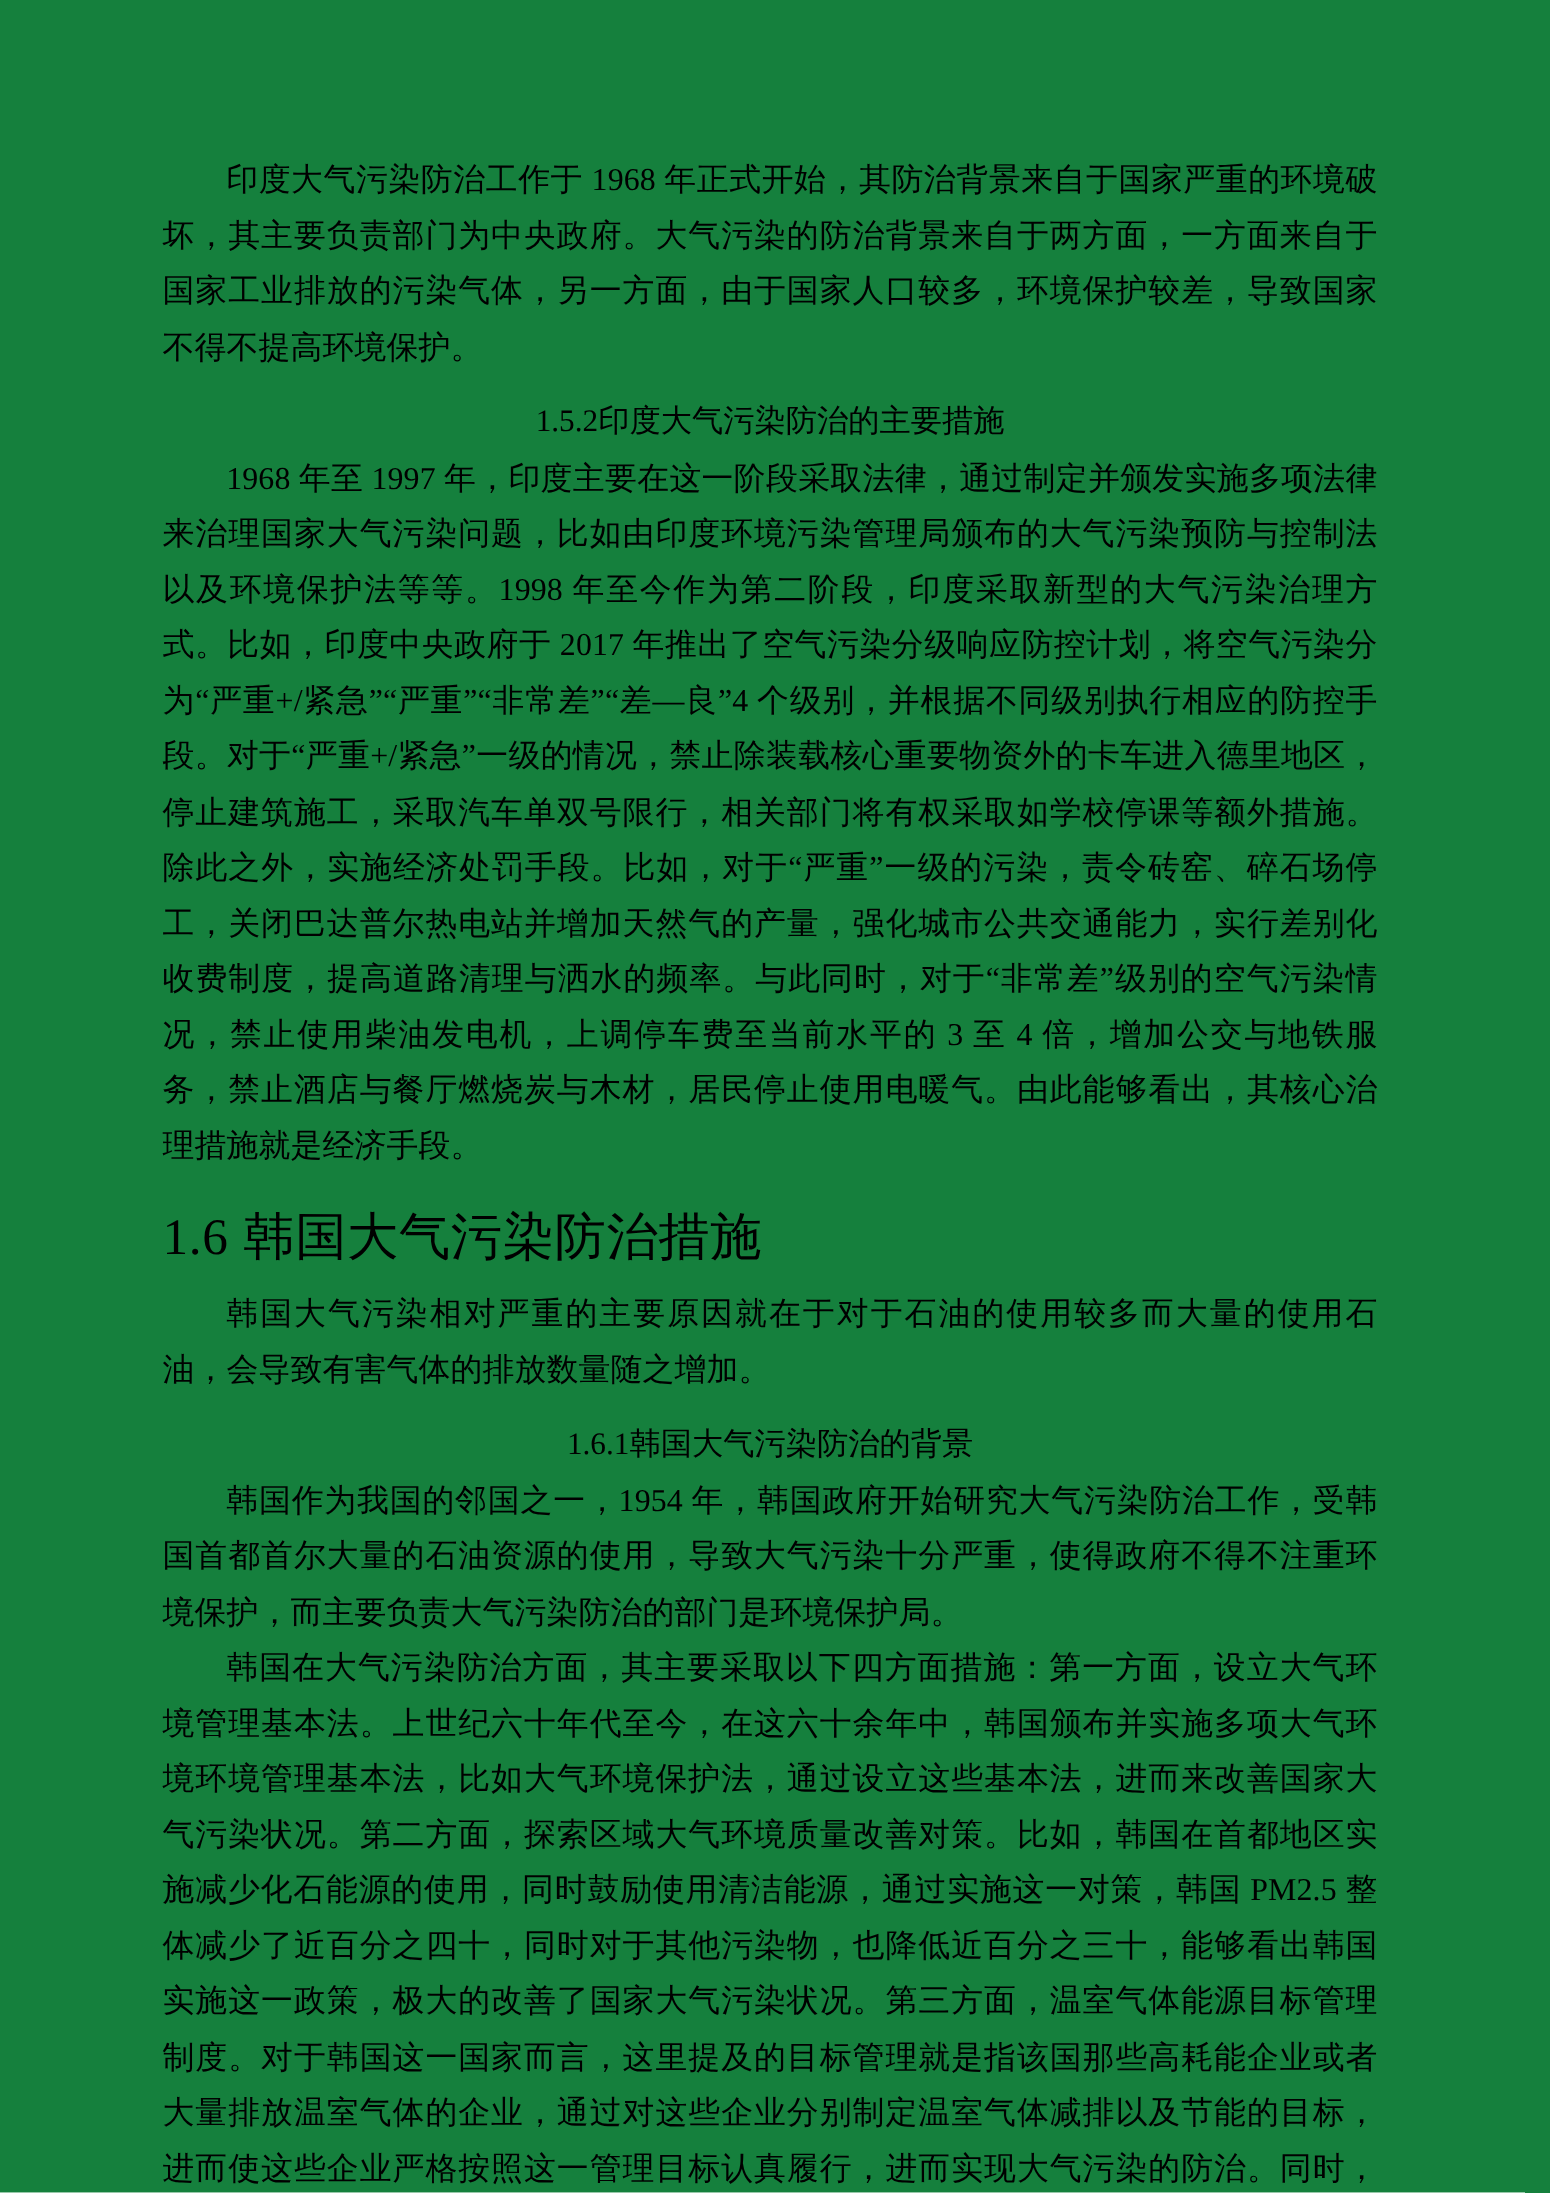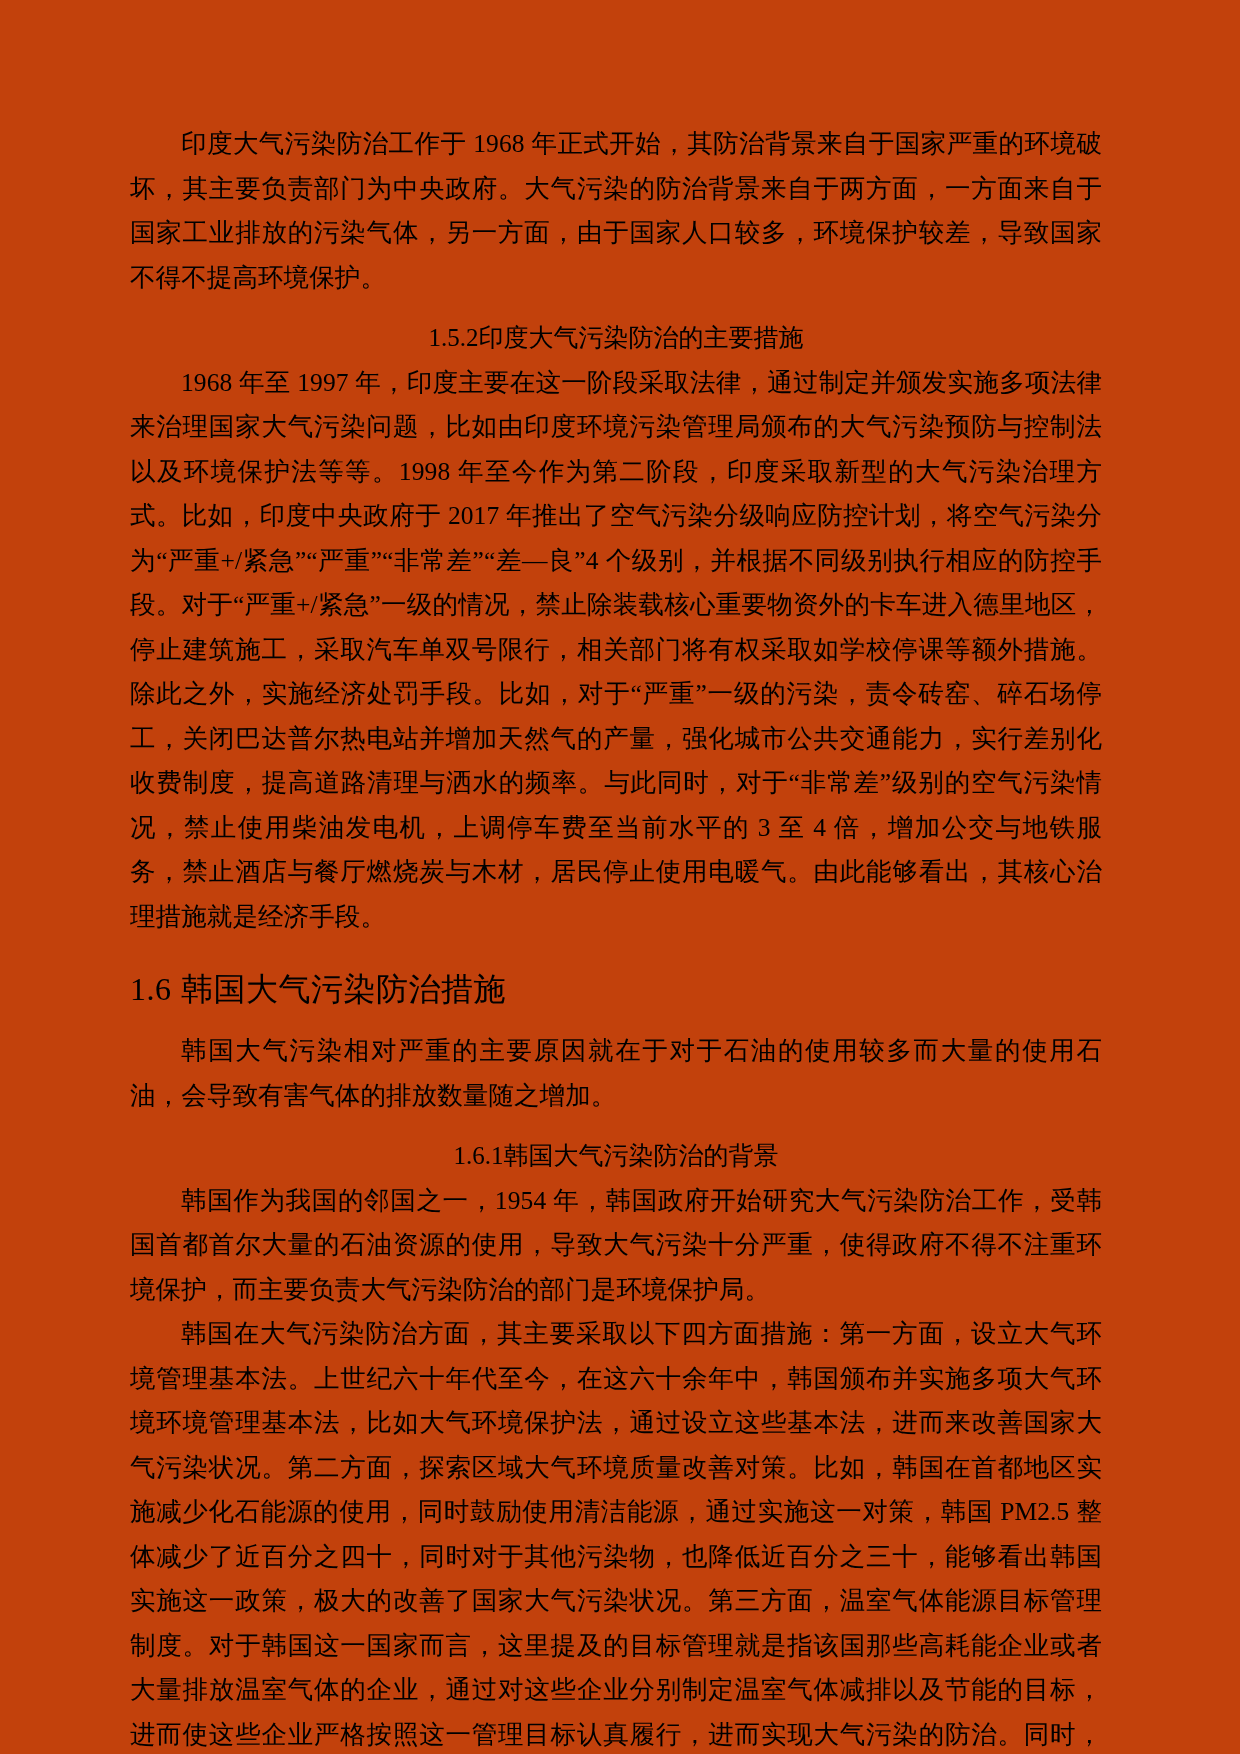--- a/index.html
+++ b/index.html
@@ -7,21 +7,21 @@
     margin: 0;
     padding: 0;
     background: #ffffff;
   }
 
   .page {
     position: relative;
     width: 1240px;
     height: 1754px;
     margin: 0 auto;
-    background: #c2410c;
+    background: #15803d;
     box-sizing: border-box;
     overflow: hidden;
     padding-left: 40px;
   }
 
   .content {
     position: absolute;
     left: 130px;
     top: 122px;
     width: 972px;
@@ -48,21 +48,21 @@
     line-height: 44.5px;
     font-weight: normal;
     color: #000000;
     margin: 13px 0 0 0;
     text-indent: 0;
     text-align: center;
   }
 
   .h2 {
     font-family: "Liberation Sans", "DejaVu Sans", sans-serif;
-    font-size: 32px;
+    font-size: 41px;
     line-height: 52px;
     font-weight: normal;
     color: #000000;
     margin: 24px 0 14px 0;
     text-indent: 0;
     text-align: left;
     letter-spacing: 0.5px;
   }
 
   .h2 .num {

